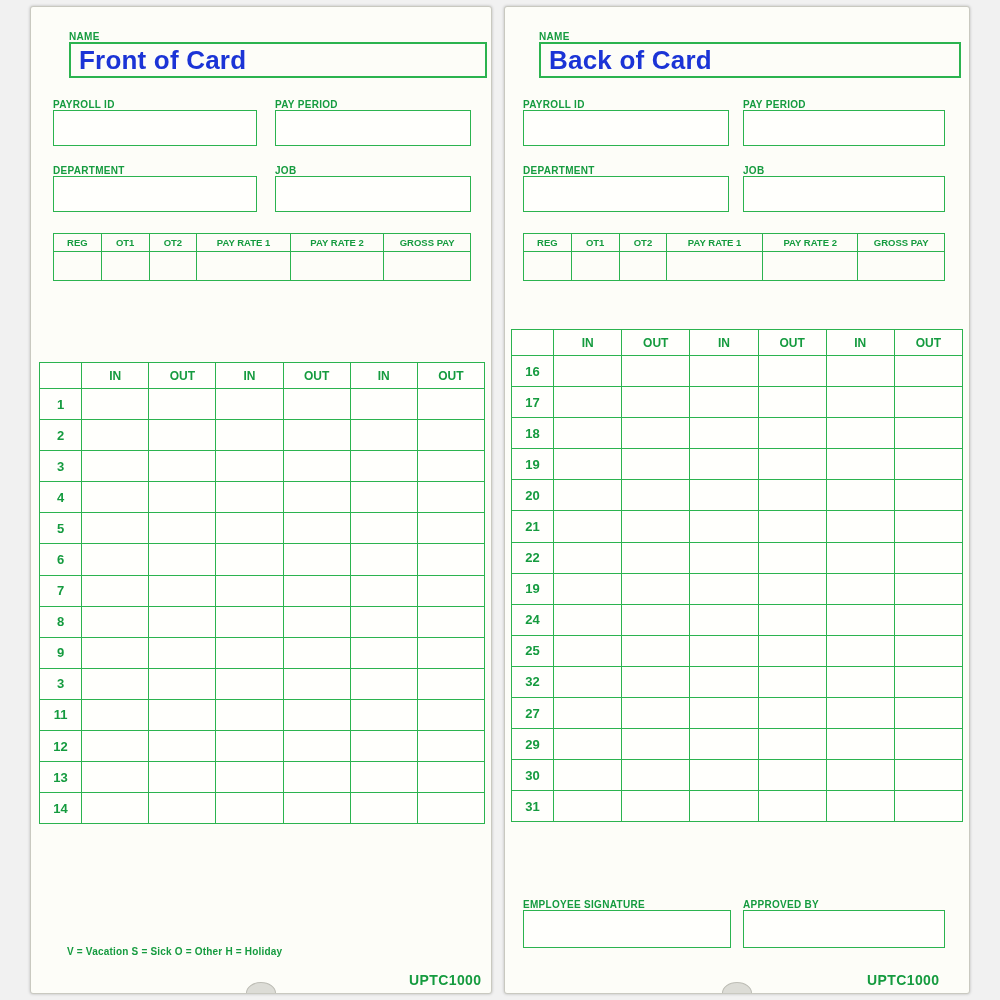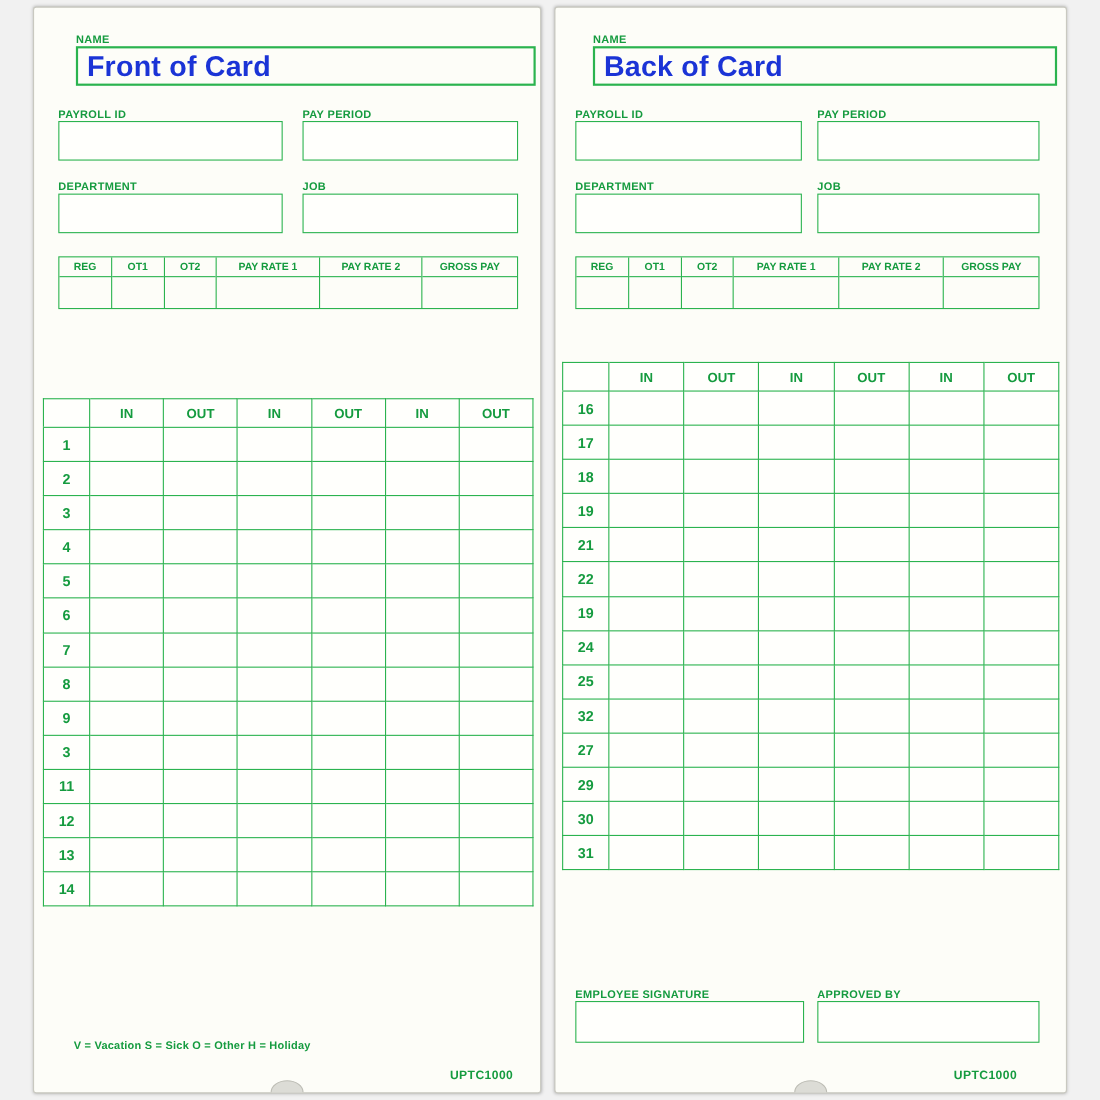--- a/index.html
+++ b/index.html
@@ -116,21 +116,21 @@
   
   .legend {
     position: absolute;
     font-size: 10px;
     font-weight: bold;
     color: #159b3f;
     letter-spacing: 0.2px;
   }
   .code {
     position: absolute;
-    font-size: 11px;
+    font-size: 14px;
     font-weight: bold;
     color: #159b3f;
     letter-spacing: 0.4px;
   }
   .sigfield { position: absolute; }
   .sigfield .sbox { border: 1.6px solid #2bb34f; height: 38px; background: #fffffc; }
 </style>
 </head>
 <body>
 
@@ -439,20 +439,29 @@
           <tr>
             <td class="rownum" style="height: 31.1px;">19</td>
             <td style="width: 68px; height: 31.1px;"></td>
             <td style="width: 68px; height: 31.1px;"></td>
             <td style="width: 68px; height: 31.1px;"></td>
             <td style="width: 68px; height: 31.1px;"></td>
             <td style="width: 68px; height: 31.1px;"></td>
             <td style="width: 68px; height: 31.1px;"></td>
           </tr>
           <tr>
+            <td class="rownum" style="height: 31.1px;">20</td>
+            <td style="width: 68px; height: 31.1px;"></td>
+            <td style="width: 68px; height: 31.1px;"></td>
+            <td style="width: 68px; height: 31.1px;"></td>
+            <td style="width: 68px; height: 31.1px;"></td>
+            <td style="width: 68px; height: 31.1px;"></td>
+            <td style="width: 68px; height: 31.1px;"></td>
+          </tr>
+          <tr>
             <td class="rownum" style="height: 31.1px;">21</td>
             <td style="width: 68px; height: 31.1px;"></td>
             <td style="width: 68px; height: 31.1px;"></td>
             <td style="width: 68px; height: 31.1px;"></td>
             <td style="width: 68px; height: 31.1px;"></td>
             <td style="width: 68px; height: 31.1px;"></td>
             <td style="width: 68px; height: 31.1px;"></td>
           </tr>
           <tr>
             <td class="rownum" style="height: 31.1px;">22</td>

